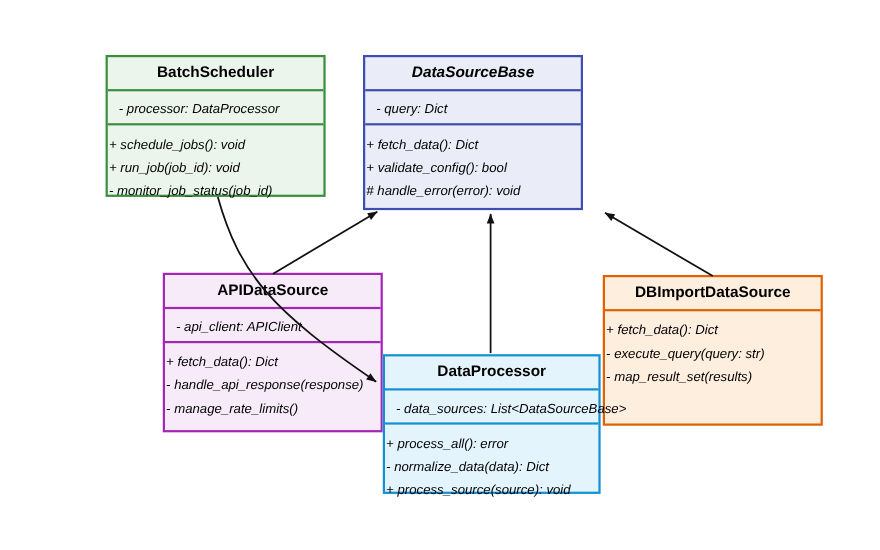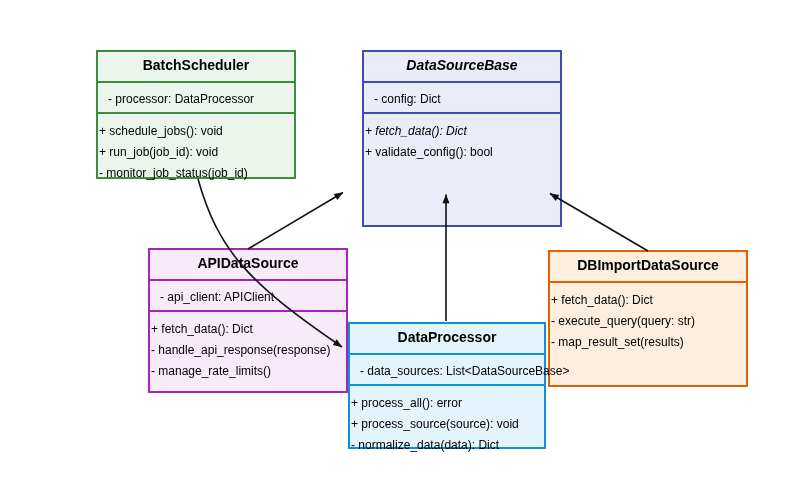--- a/index.html
+++ b/index.html
@@ -20,21 +20,21 @@
     border-bottom:2px solid var(--border,#333);
     font-weight:bold; font-size:14px; text-align:center;
     white-space:nowrap;
   }
   .uml-attrs {
     border-bottom:2px solid var(--border,#333);
     padding:6px 10px 0 10px; height:31px;
   }
   .uml-methods { padding:7px 10px 0 1px; }
   .member {
-    font-size:12px; line-height:21px; white-space:nowrap; overflow:visible;
+    font-size:12px; line-height:21px; white-space:nowrap; overflow:visible;font-style:italic;
   }
   .italic { font-style:italic; }
   .edges {
     position:absolute; left:0; top:0; width:800px; height:500px;
     pointer-events:none;
   }
 </style>
 </head>
 <body>
 
@@ -45,28 +45,29 @@
     <div class="uml-attrs">
       <div class="member">- processor: DataProcessor</div>
     </div>
     <div class="uml-methods">
       <div class="member">+ schedule_jobs(): void</div>
       <div class="member">+ run_job(job_id): void</div>
       <div class="member">- monitor_job_status(job_id)</div>
     </div>
   </div>
 
-  <div class="uml-class" style="left: 314px; top: 50px; width: 200px; height: 177px; --border: #3d4eb0; --fill: #eaecf7;">
+  <div class="uml-class" style="left: 282px; top: 50px; width: 200px; height: 141px; --border: #3d4eb0; --fill: #eaecf7;">
     <div class="uml-title italic">DataSourceBase</div>
     <div class="uml-attrs">
-      <div class="member">- config: Dict</div>
+      <div class="member">- query: Dict</div>
     </div>
     <div class="uml-methods">
       <div class="member italic">+ fetch_data(): Dict</div>
       <div class="member">+ validate_config(): bool</div>
+      <div class="member"># handle_error(error): void</div>
     </div>
   </div>
 
   <div class="uml-class" style="left: 100px; top: 248px; width: 200px; height: 145px; --border: #a326b5; --fill: #f7ebf9;">
     <div class="uml-title">APIDataSource</div>
     <div class="uml-attrs">
       <div class="member">- api_client: APIClient</div>
     </div>
     <div class="uml-methods">
       <div class="member">+ fetch_data(): Dict</div>
@@ -84,22 +85,22 @@
     </div>
   </div>
 
   <div class="uml-class" style="left: 300px; top: 322px; width: 198px; height: 127px; --border: #1191d4; --fill: #e4f4fc;">
     <div class="uml-title">DataProcessor</div>
     <div class="uml-attrs">
       <div class="member">- data_sources: List&lt;DataSourceBase&gt;</div>
     </div>
     <div class="uml-methods">
       <div class="member">+ process_all(): error</div>
+      <div class="member">- normalize_data(data): Dict</div>
       <div class="member">+ process_source(source): void</div>
-      <div class="member">- normalize_data(data): Dict</div>
     </div>
   </div>
 
   <svg class="edges" viewBox="0 0 800 500">
     <defs>
       <marker id="arrow" markerWidth="11" markerHeight="9" refX="9.2" refY="4" orient="auto" markerUnits="userSpaceOnUse">
         <path d="M0.5,0.5 L9.5,4 L0.5,7.5 Z" fill="#111111"></path>
       </marker>
     </defs>
     <path d="M200,249 L295,192.5" fill="none" stroke="#111111" stroke-width="1.6" marker-end="url(#arrow)"></path>

